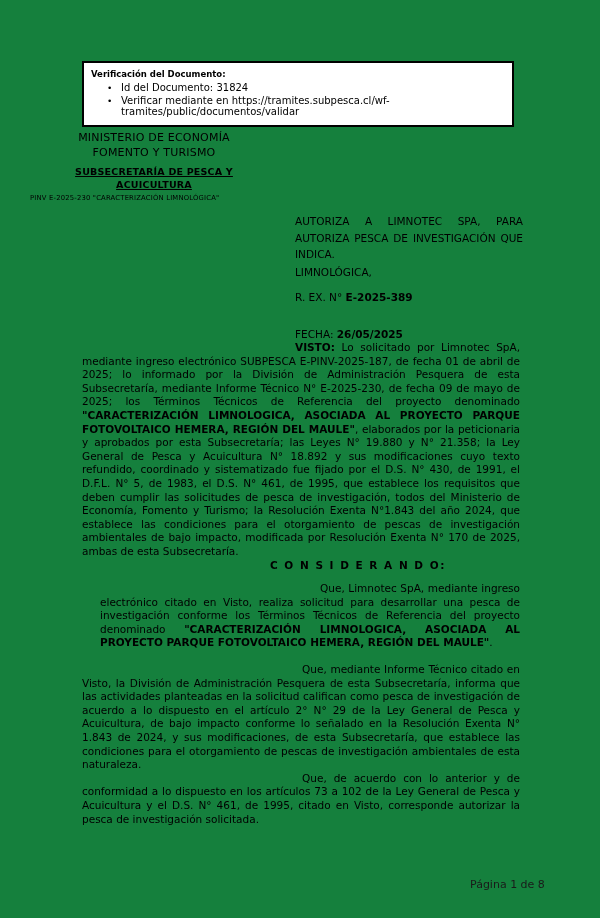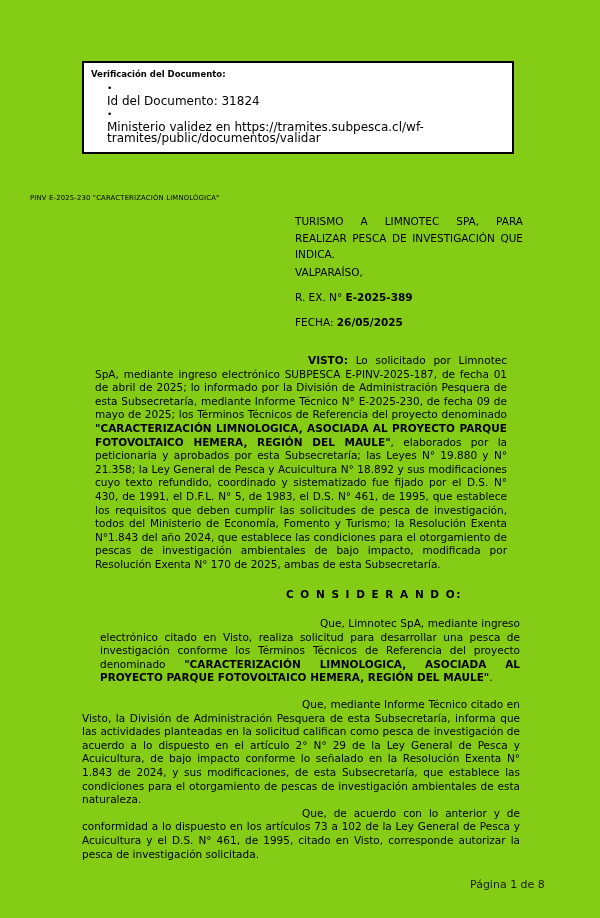--- a/index.html
+++ b/index.html
@@ -1,79 +1,87 @@
 <!DOCTYPE html>
 <html><head>
 <meta charset="utf-8">
 <style>
   html,body { margin:0; padding:0; background:#ffffff; }
   .page {
-    position:relative; width:600px; height:918px; background:#84cc16;
+    position:relative; width:600px; height:918px; background:#15803d;
     font-family:"DejaVu Sans","Liberation Sans",sans-serif; color:#000;
     overflow:hidden;
   }
 
   
   .verify-box {
     position:absolute; left:82px; top:61px; width:413px;
     border:2px solid #000; padding:6px 8px 7px 7px; background:#fff;
   }
   .verify-title { font-size:8.5px; font-weight:bold; line-height:11px; }
   .verify-list { margin:2px 0 0 0; padding:0; list-style:none; }
-  .verify-item { display:flex; font-size:12px; line-height:11.5px; padding-left:16px;flex-direction:column; }
+  .verify-item { display:flex; font-size:10px; line-height:11.5px; padding-left:16px; }
   .verify-item .bullet { width:14px; flex:0 0 14px; text-align:left; }
   .verify-item .bullet::before { content:"\2022"; font-size:9px; }
 
   
   .letterhead { position:absolute; left:33px; top:131px; width:242px; text-align:center; }
   .ministry-line { font-size:11px; line-height:14.5px; letter-spacing:0.2px; }
   .department { margin-top:6px; }
   .department-line { font-size:9.5px; font-weight:bold; text-decoration:underline; line-height:12.5px; letter-spacing:0.2px; }
   .reference-line { position:absolute; left:30px; top:194px; font-size:6.8px; letter-spacing:0.2px; }
 
   
   .subject-block { position:absolute; left:295px; top:213px; width:228px; font-size:10.5px; line-height:16.5px; text-align:justify; }
   .city-line { position:absolute; left:295px; top:266px; font-size:10.5px; }
   .resolution-line { position:absolute; left:295px; top:291px; font-size:10.5px; }
-  .date-line { position:absolute; left:295px; top:316px; font-size:10.5px; }
+  .date-line { position:absolute; left:295px; top:328px; font-size:10.5px; }
   .bold { font-weight:bold;text-align:center; }
 
   
   .body-text { position:absolute; left:82px; top:341px; width:438px; font-size:10.5px; line-height:13.6px; text-align:justify; }
-  .p-visto { margin:13px; text-indent:213px; }
-  .h-considerando { margin:16px; padding-left:188px; font-weight:bold; letter-spacing:1.5px; line-height:13.6px; }
+  .p-visto { margin:0; text-indent:213px; }
+  .h-considerando { margin:0; padding-left:188px; font-weight:bold; letter-spacing:1.5px; line-height:13.6px; }
   .p-que { margin:0; text-indent:220px; }
   .p-que.gap-after { margin-bottom:13px;margin-left:18px; }
   .p-que.gap-before { margin-top:10px; }
 
   .footer-page { position:absolute; left:470px; top:878px; font-size:11px; color:#1a1a1a; }
 </style>
 </head>
 <body>
 
 <div class="page">
 
   <div class="verify-box">
     <div class="verify-title">Verificación del Documento:</div>
     <ul class="verify-list">
       <li class="verify-item">
         <span class="bullet"></span>
         <span>Id del Documento: 31824</span>
       </li>
       <li class="verify-item">
         <span class="bullet"></span>
-        <span>Ministerio validez en https://tramites.subpesca.cl/wf-tramites/public/documentos/validar</span>
+        <span>Verificar mediante en https://tramites.subpesca.cl/wf-tramites/public/documentos/validar</span>
       </li>
     </ul>
   </div>
 
+  <div class="letterhead">
+    <div class="ministry-line">MINISTERIO DE ECONOMÍA</div>
+    <div class="ministry-line">FOMENTO Y TURISMO</div>
+    <div class="department">
+      <div class="department-line">SUBSECRETARÍA DE PESCA Y</div>
+      <div class="department-line">ACUICULTURA</div>
+    </div>
+  </div>
   <div class="reference-line">PINV E-2025-230 "CARACTERIZACIÓN LIMNOLÓGICA"</div>
 
-  <div class="subject-block">TURISMO A LIMNOTEC SPA, PARA REALIZAR PESCA DE INVESTIGACIÓN QUE INDICA.</div>
-  <div class="city-line">VALPARAÍSO,</div>
+  <div class="subject-block">AUTORIZA A LIMNOTEC SPA, PARA AUTORIZA PESCA DE INVESTIGACIÓN QUE INDICA.</div>
+  <div class="city-line">LIMNOLÓGICA,</div>
   <div class="resolution-line"><span>R. EX. N° </span><span class="bold">E-2025-389</span></div>
   <div class="date-line"><span>FECHA: </span><span class="bold">26/05/2025</span></div>
 
   <div class="body-text">
     <p class="p-visto"><span class="bold">VISTO:</span><span> Lo solicitado por Limnotec SpA, mediante ingreso electrónico SUBPESCA E-PINV-2025-187, de fecha 01 de abril de 2025; lo informado por la División de Administración Pesquera de esta Subsecretaría, mediante Informe Técnico N° E-2025-230, de fecha 09 de mayo de 2025; los Términos Técnicos de Referencia del proyecto denominado </span><span class="bold">"CARACTERIZACIÓN LIMNOLOGICA, ASOCIADA AL PROYECTO PARQUE FOTOVOLTAICO HEMERA, REGIÓN DEL MAULE"</span><span>, elaborados por la peticionaria y aprobados por esta Subsecretaría; las Leyes N° 19.880 y N° 21.358; la Ley General de Pesca y Acuicultura N° 18.892 y sus modificaciones cuyo texto refundido, coordinado y sistematizado fue fijado por el D.S. N° 430, de 1991, el D.F.L. N° 5, de 1983, el D.S. N° 461, de 1995, que establece los requisitos que deben cumplir las solicitudes de pesca de investigación, todos del Ministerio de Economía, Fomento y Turismo; la Resolución Exenta N°1.843 del año 2024, que establece las condiciones para el otorgamiento de pescas de investigación ambientales de bajo impacto, modificada por Resolución Exenta N° 170 de 2025, ambas de esta Subsecretaría.</span></p>
 
     <div class="h-considerando">C O N S I D E R A N D O:</div>
 
     <p class="p-que gap-before gap-after"><span>Que, Limnotec SpA, mediante ingreso electrónico citado en Visto, realiza solicitud para desarrollar una pesca de investigación conforme los Términos Técnicos de Referencia del proyecto denominado </span><span class="bold">"CARACTERIZACIÓN LIMNOLOGICA, ASOCIADA AL PROYECTO PARQUE FOTOVOLTAICO HEMERA, REGIÓN DEL MAULE"</span><span>.</span></p>
 

